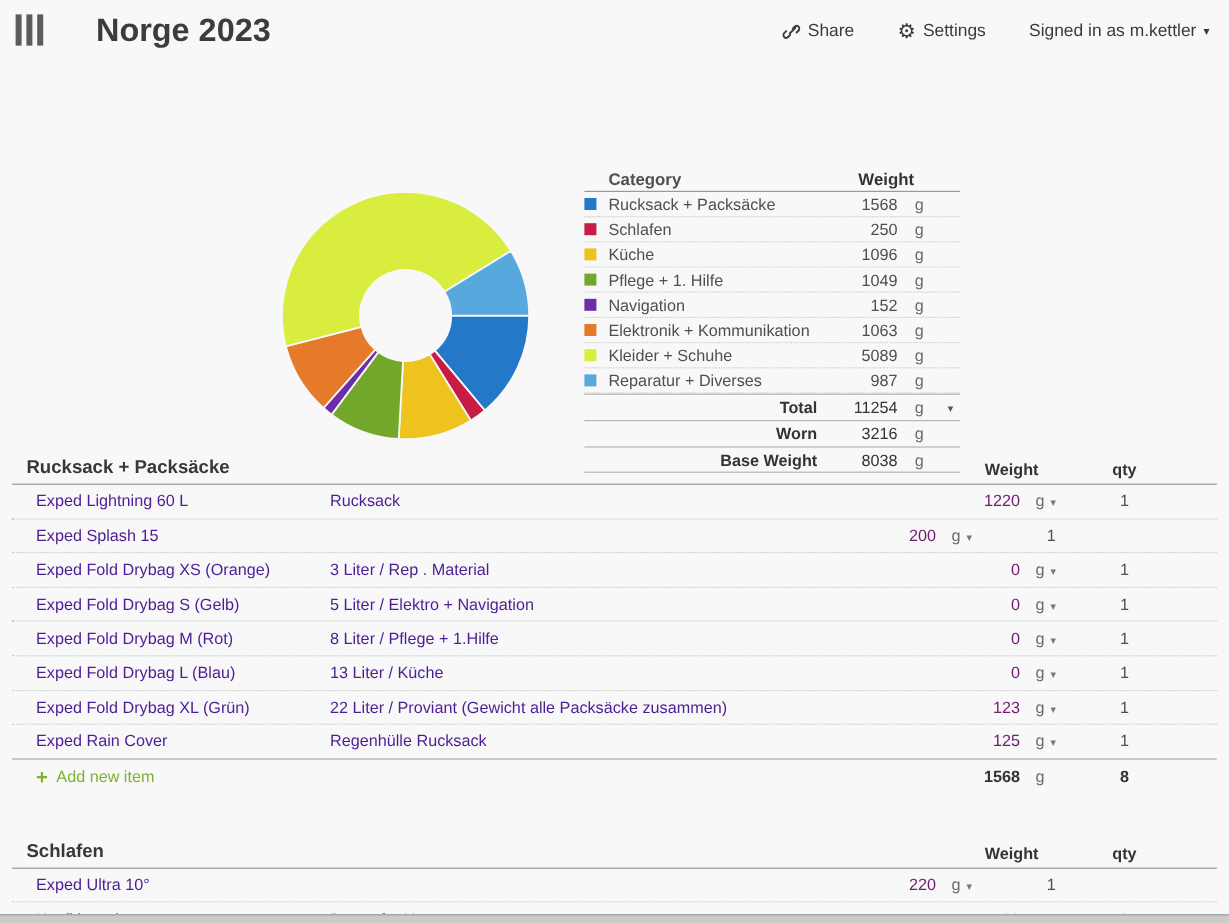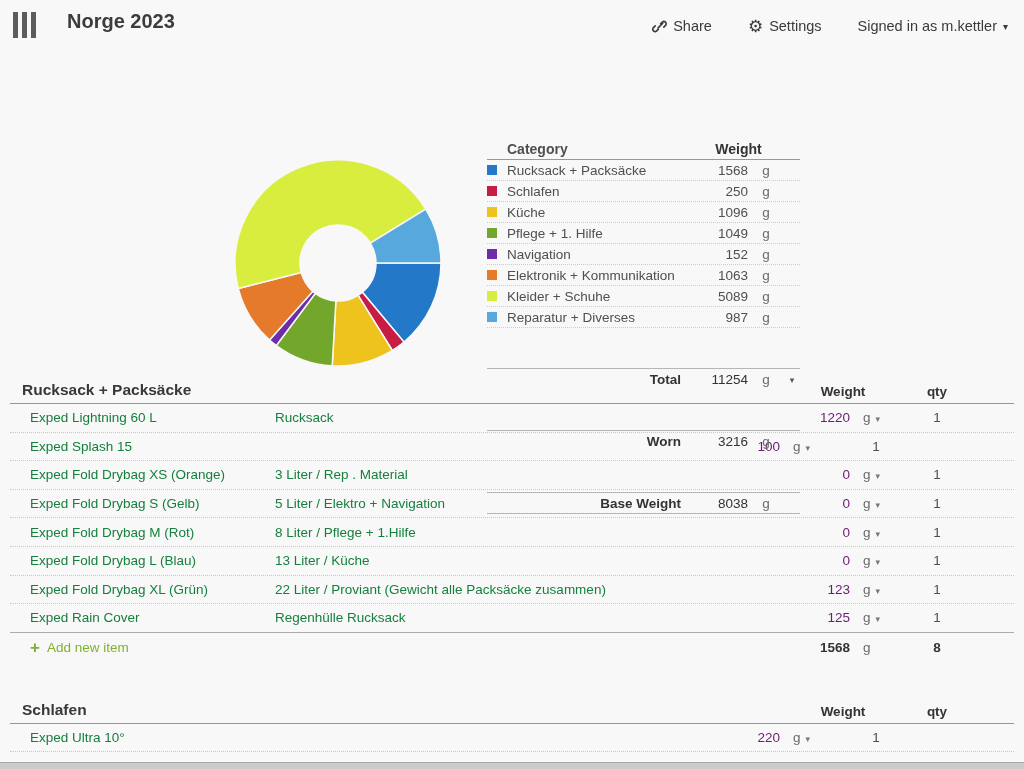--- a/index.html
+++ b/index.html
@@ -4,21 +4,21 @@
 <style>
   * { margin:0; padding:0; box-sizing:border-box; }
   html,body { width:1024px; height:769px; overflow:hidden;
     background:#f8f8f8; font-family:"Liberation Sans", sans-serif; color:#4f4f4f; }
 
   
   .topbar { position:relative; height:52px; width:100%; }
   .menu-toggle { position:absolute; left:13px; top:12px; width:28px; height:26px;
     display:flex; gap:4px; cursor:pointer; }
   .menu-toggle i { display:block; width:5px; height:26px; background:#5c5c5c; }
-  .page-title { position:absolute; left:67px; top:10px; font-size:20px; font-weight:600; color:#3c3c3c; }
+  .page-title { position:absolute; left:80px; top:10px; font-size:27px; font-weight:600; color:#3c3c3c; }
   .topbar-right { position:absolute; right:16px; top:0; height:52px;
     display:flex; align-items:center; gap:36px; font-size:14.5px; color:#3a3a3a; }
   .tb-btn { display:flex; align-items:center; gap:6px; cursor:pointer;text-align:right; }
   .gear-glyph { font-size:17px; line-height:1; color:#3a3a3a; }
   .caret { font-size:10px; color:#3a3a3a; }
 
   
   .chart-region { position:relative; height:312px; }
   .donut { position:absolute; left:233px; top:106px; }
 
@@ -26,42 +26,42 @@
   .legend-row { display:grid; grid-template-columns:20px 1fr 55px 36px 16px;
     align-items:center; height:21px; border-bottom:1px dotted #ccc; }
   .legend-head { height:22px; border-bottom:1px solid #999; font-weight:700; color:#333; }
   .legend-head .l-label { font-size:14px; }
   .legend-head .l-weighthead { grid-column:3 / 5; text-align:center; font-size:14px; }
   .swatch { width:10px; height:10px; }
   .l-label { color:#4f4f4f; }
   .l-val { text-align:right; color:#4f4f4f; }
   .l-unit { text-align:center; color:#6a6a6a; }
   .l-arrow { text-align:center; font-size:9px; color:#555; cursor:pointer; }
-  .legend-total { border-top:1px solid #b5b5b5; border-bottom:none; height:22px;margin-top:40px; }
+  .legend-total { border-top:1px solid #b5b5b5; border-bottom:none; height:22px; }
   .legend-total .l-label { text-align:right; font-weight:700; color:#333; padding-right:12px; }
   .legend-total .l-val { font-weight:400; color:#333; }
   .legend-total:last-child { border-bottom:1px solid #b5b5b5; }
 
   
   .section { margin:0 10px; }
   .section-1 { margin-top:14px; }
   .section-2 { margin-top:36px; }
   .sec-head { position:relative; height:26px; border-bottom:1px solid #949494;
     display:flex; align-items:flex-end; padding:0 0 4px 12px; }
   .sec-title { font-size:15.5px; font-weight:700; color:#383838; }
   .colhead { position:absolute; bottom:4px; width:80px; text-align:center;
     font-size:13.5px; font-weight:700; color:#333; }
   .colhead.w { left:793px; }
   .colhead.q { left:887px; }
 
   .item-row { display:grid; grid-template-columns:245px 1fr 70px 52px 70px 42px;
     align-items:center; height:28.6px; padding-left:20px;
     border-bottom:1px dotted #c8c8c8; font-size:13.5px; }
   .item-row.last-solid { border-bottom:1px solid #ababab; }
-  .c-name, .c-desc { color:#15803d; cursor:text; overflow:hidden; white-space:nowrap; }
+  .c-name, .c-desc { color:#4c1d95; cursor:text; overflow:hidden; white-space:nowrap; }
   .c-weight { text-align:right; color:#701a75; }
   .c-unit { padding-left:13px; color:#6a6a6a; cursor:pointer; }
   .c-unit .caret-sm { font-size:9px; color:#777; margin-left:5px; }
   .c-qty { text-align:center; color:#4f4f4f; }
 
   .footer-row { display:grid; grid-template-columns:245px 1fr 70px 52px 70px 42px;
     align-items:center; height:29px; padding-left:20px; font-size:13.5px; }
   .add-item { grid-column:1 / 3; color:#7fb22e; cursor:pointer; display:flex; align-items:center; gap:7px; }
   .add-item .plus { font-size:17px; font-weight:700; line-height:1; }
   .footer-row .c-weight, .footer-row .c-qty { font-weight:700; color:#333; }
@@ -216,21 +216,21 @@
   <div class="item-row">
     <span class="c-name">Exped Lightning 60 L</span>
     <span class="c-desc">Rucksack</span>
     <span class="c-weight">1220</span>
     <span class="c-unit"><span>g</span><span class="caret-sm">▾</span></span>
     <span class="c-qty">1</span>
       <span></span>
   </div>
   <div class="item-row">
     <span class="c-name">Exped Splash 15</span>
-    <span class="c-weight">100</span>
+    <span class="c-weight">200</span>
     <span class="c-unit"><span>g</span><span class="caret-sm">▾</span></span>
     <span class="c-qty">1</span>
       <span></span>
   </div>
   <div class="item-row">
     <span class="c-name">Exped Fold Drybag XS (Orange)</span>
     <span class="c-desc">3 Liter / Rep . Material</span>
     <span class="c-weight">0</span>
     <span class="c-unit"><span>g</span><span class="caret-sm">▾</span></span>
     <span class="c-qty">1</span>

